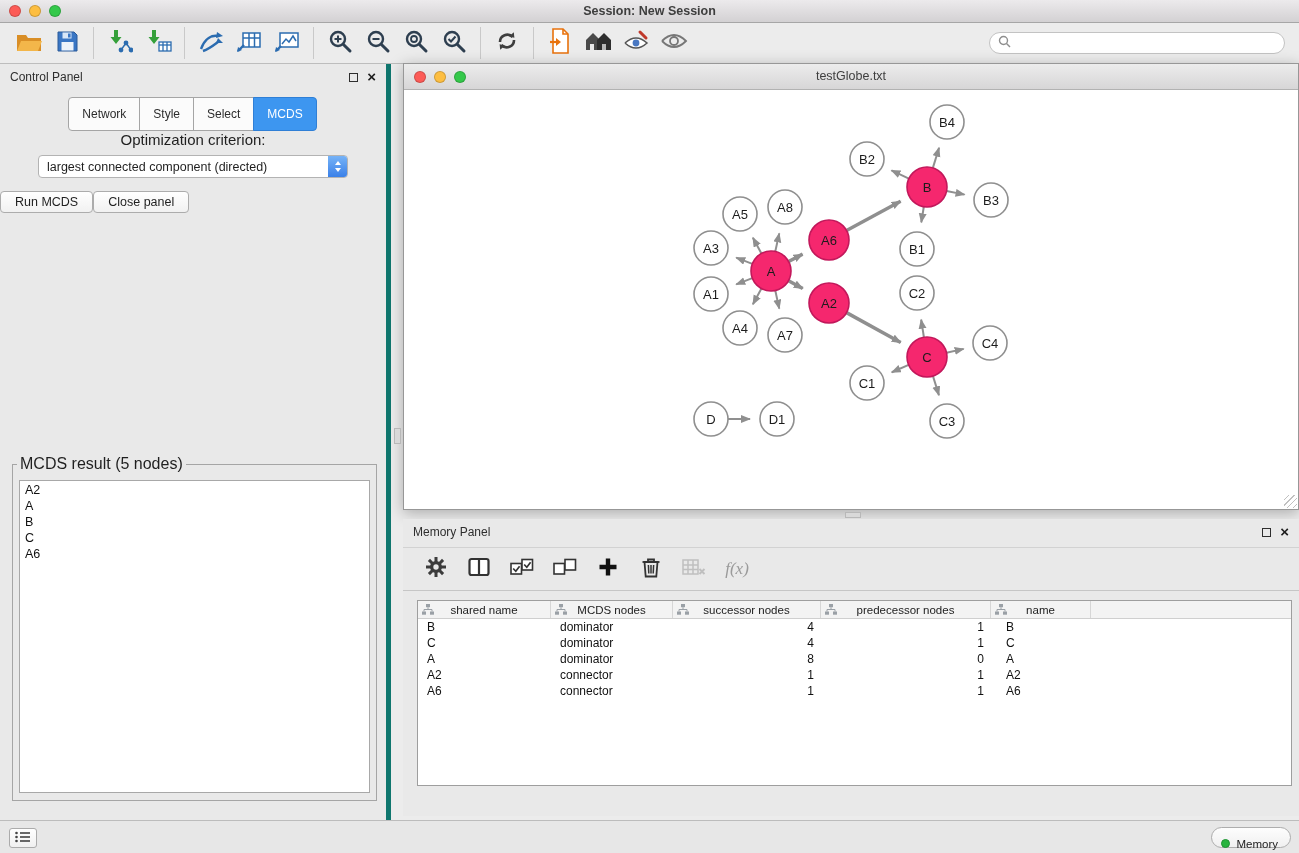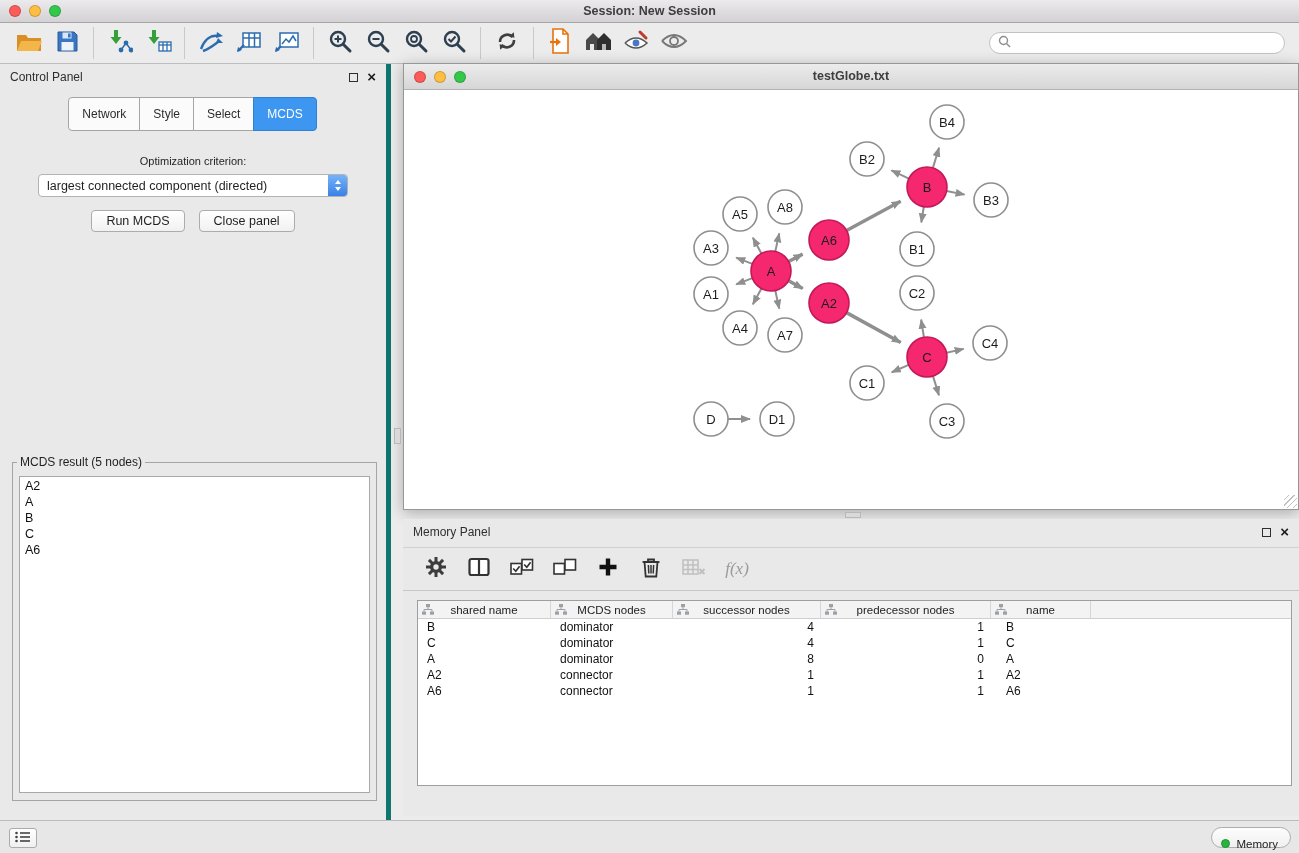--- a/index.html
+++ b/index.html
@@ -25,38 +25,38 @@
 .control-panel{position:absolute;top:64px;left:0;width:391px;bottom:33px;background:#e9e9e9;border-right:5px solid #0f766e}
 .panel-head{height:26px;display:flex;align-items:center;padding:0 10px;font-size:12px;color:#2e2e2e}
 .panel-icons{margin-left:auto;display:flex;align-items:center;gap:9px}
 .float-ico{width:9px;height:9px;border:1.5px solid #2e2e2e;display:inline-block}
 .close-ico{font-size:15px;font-weight:bold;color:#1d1d1d;line-height:10px;cursor:default}
 .ctabs{display:flex;justify-content:center;margin-top:7px}
 .ctab{font-size:12px;color:#2c2c2c;background:#fbfbfb;border:1px solid #a5a5a5;padding:9px 13px;margin-left:-1px}
 .ctab:first-child{border-radius:4px 0 0 4px}
 .ctab:last-child{border-radius:0 4px 4px 0}
 .ctab.active{background:#3d96f0;border-color:#2f7fd6;color:#fff}
-.opt-label{margin-top:24px;text-align:center;font-size:11px;color:#1f1f1f}
+.opt-label{text-align:center;font-size:15px;color:#1f1f1f}
 .dropdown{position:relative;margin:7px auto 0;width:310px;height:23px;background:#fff;border:1px solid #b3b3b3;border-radius:4px;display:flex;align-items:center;padding:0 24px 0 8px;font-size:12.5px;color:#1f1f1f}
 .dd-text{white-space:nowrap;overflow:hidden}
 .dd-stepper{position:absolute;right:0;top:0;bottom:0;width:19px;border-radius:0 3px 3px 0;background:linear-gradient(#76b3f7,#3a80e8);display:flex;flex-direction:column;align-items:center;justify-content:center;gap:3px}
 .tri-up{width:0;height:0;border-left:3.5px solid transparent;border-right:3.5px solid transparent;border-bottom:4.5px solid #fff}
 .tri-dn{width:0;height:0;border-left:3.5px solid transparent;border-right:3.5px solid transparent;border-top:4.5px solid #fff}
-.cp-buttons{display:flex;justify-content:center;gap:14px;margin-top:13px}
+.cp-buttons{display:flex;justify-content:flex-start;margin-top:13px}
 .mac-btn{font-family:"Liberation Sans",sans-serif;font-size:12.5px;color:#1f1f1f;background:linear-gradient(#ffffff,#f1f1f1);border:1px solid #acacac;border-radius:4px;height:22px;padding:0 14px}
 .result-group{position:absolute;left:12px;right:9px;top:391px;height:346px;border:1px solid #a5a5a5;padding:0}
-.result-group legend{font-size:12px;color:#1f1f1f;margin-left:4px;padding:0 3px}
+.result-group legend{font-size:16px;color:#1f1f1f;margin-left:4px;padding:0 3px}
 .result-list{position:absolute;left:6px;right:6px;top:7px;bottom:7px;background:#fff;border:1px solid #a8a8a8;overflow:hidden;padding:1px 0}
 .result-item{font-size:12.5px;color:#111;line-height:16px;padding:0 5px}
 
 
 .net-window{position:absolute;left:403px;top:63px;width:896px;height:447px;background:#fff;border:1px solid #979797;box-shadow:0 3px 14px rgba(0,0,0,.28)}
 .net-titlebar{position:relative;height:26px;background:linear-gradient(#ececec,#d7d6d7);border-bottom:1px solid #b2b2b2}
 .net-titlebar>.traffic{position:absolute;left:10px;top:7px}
-.net-title{text-align:center;line-height:25px;font-size:12.5px;font-weight:bold;color:#3e3e3e}
+.net-title{text-align:center;line-height:25px;font-size:12.5px;font-weight:normal;color:#3e3e3e}
 .net-canvas{position:absolute;top:27px;left:0;right:0;bottom:0;background:#fff;overflow:hidden}
 .net-canvas svg{display:block}
 .resize-grip{position:absolute;right:1px;bottom:1px;width:13px;height:13px;background:repeating-linear-gradient(135deg,transparent 0 3px,#c0c0c0 3px 4px)}
 
 
 .vsplit{position:absolute;left:394px;top:428px;width:7px;height:16px;background:#d9d9d9;border:1px solid #b8b8b8}
 .hsplit{position:absolute;left:845px;top:512px;width:16px;height:6px;background:#d9d9d9;border:1px solid #b8b8b8}
 
 
 .table-panel{position:absolute;left:403px;top:519px;width:896px;height:297px;background:#e9e9e9}

